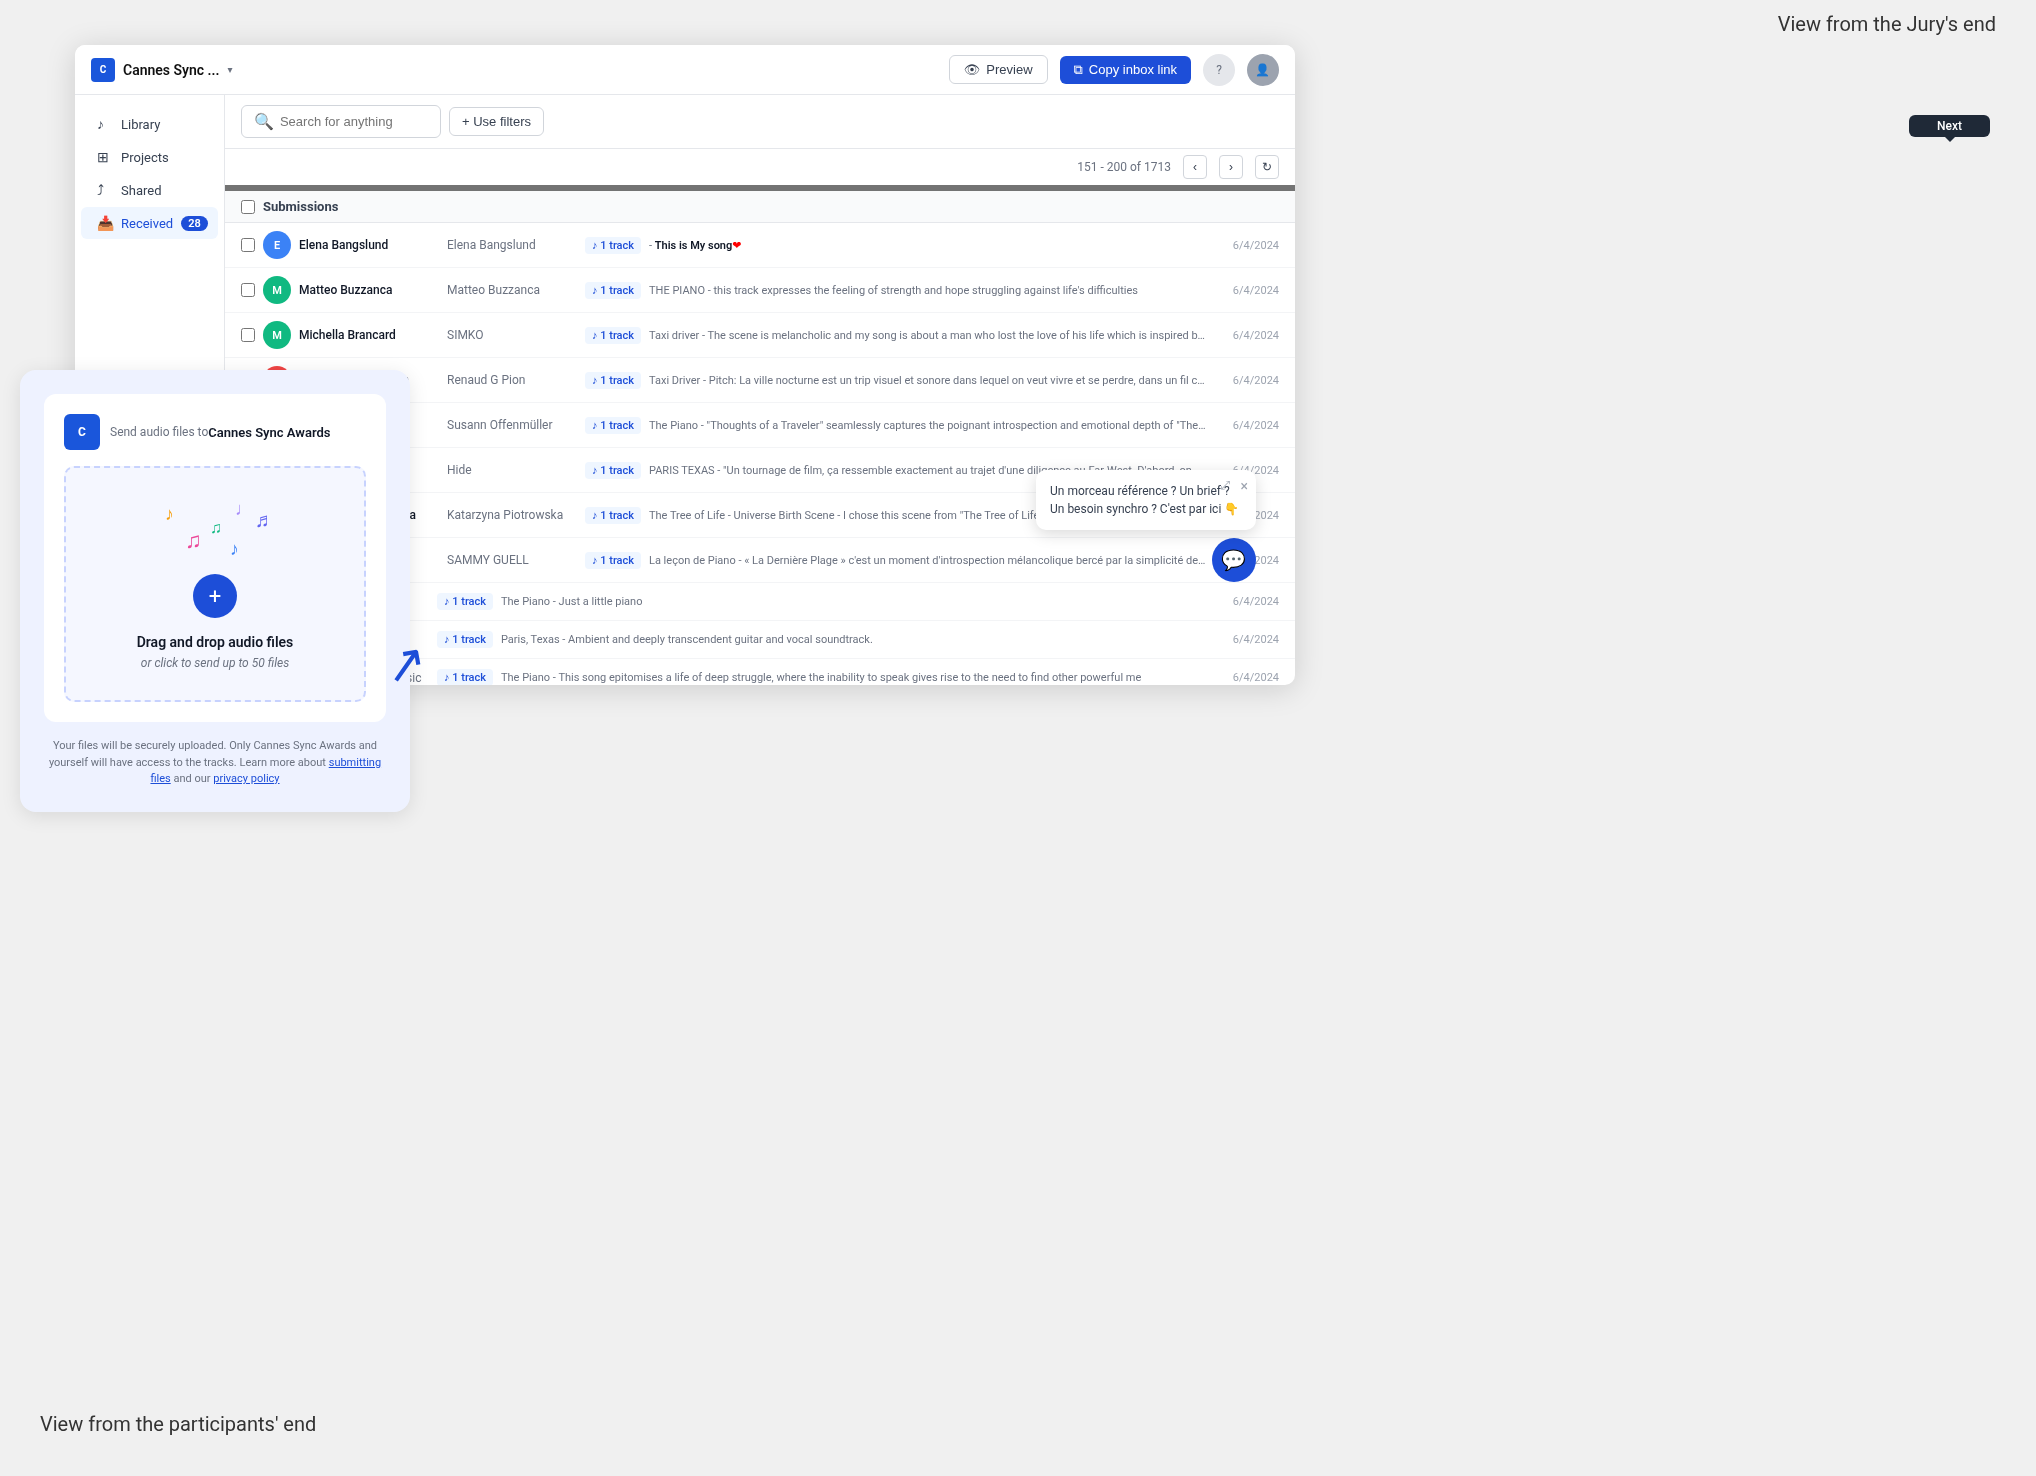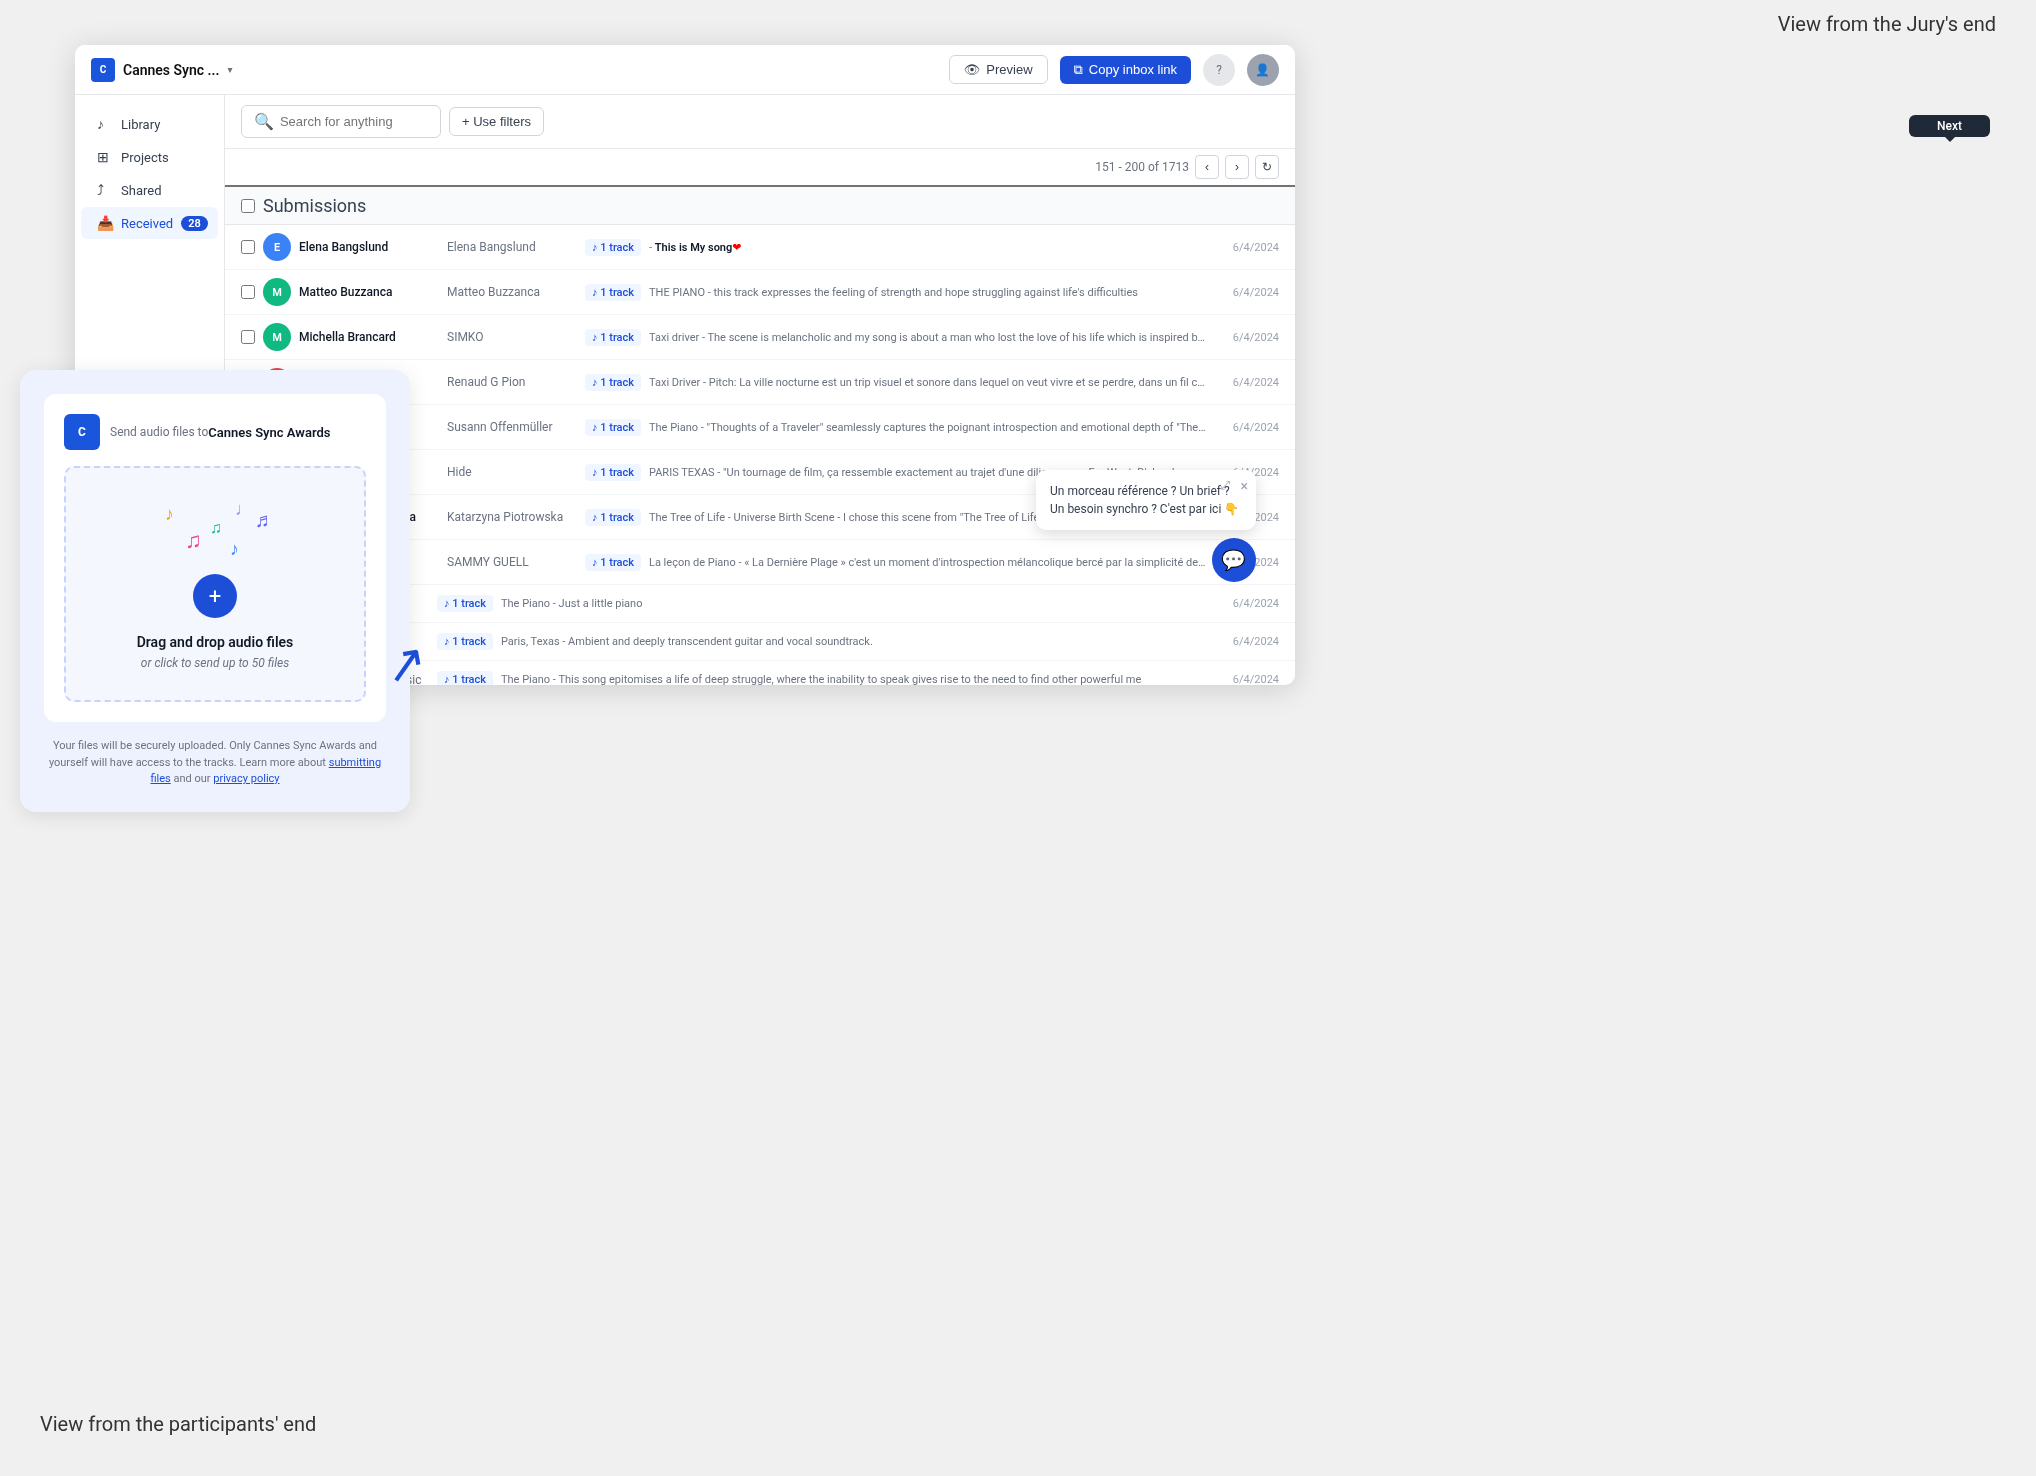--- a/index.html
+++ b/index.html
@@ -244,25 +244,25 @@
     .table-area {
       flex: 1;
       overflow-y: auto;
     }
 
     
     .pagination-row {
       display: flex;
       align-items: center;
       justify-content: flex-end;
-      gap: 6px;
+      gap: 12px;
       padding: 6px 16px;
       font-size: 12px;
       color: #6b7280;
-      border-bottom: 2px solid #737373;
+      border-bottom: 6px solid #737373;
       flex-shrink: 0;
     }
 
     .page-nav-btn {
       width: 24px;
       height: 24px;
       border: 1px solid #d1d5db;
       border-radius: 4px;
       background: white;
       display: flex;
@@ -283,22 +283,22 @@
       background: #f9fafb;
       flex-shrink: 0;
     }
 
     .submissions-header input[type="checkbox"] {
       width: 14px;
       height: 14px;
     }
 
     .submissions-label {
-      font-size: 18px;
-      font-weight: 400;
+      font-size: 13px;
+      font-weight: 700;
       color: #374151;
     }
 
     
     .submission-row {
       display: flex;
       align-items: center;
       padding: 8px 16px;
       border-bottom: 1px solid #f3f4f6;
       gap: 8px;

